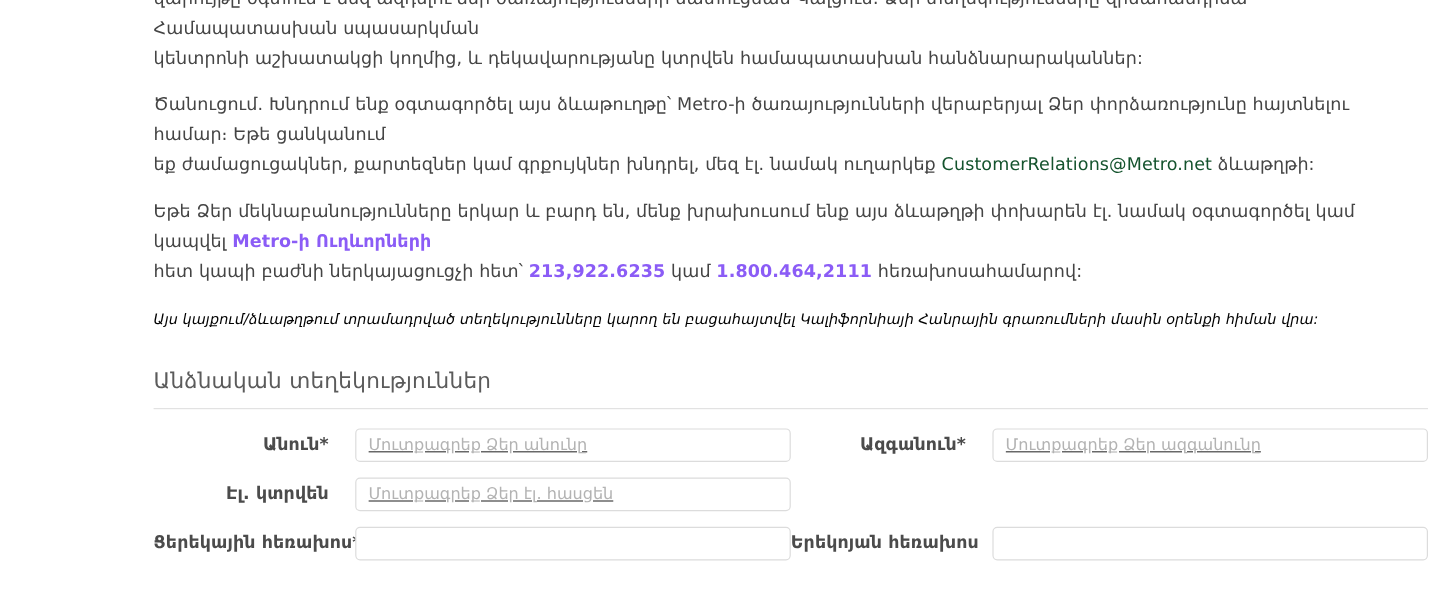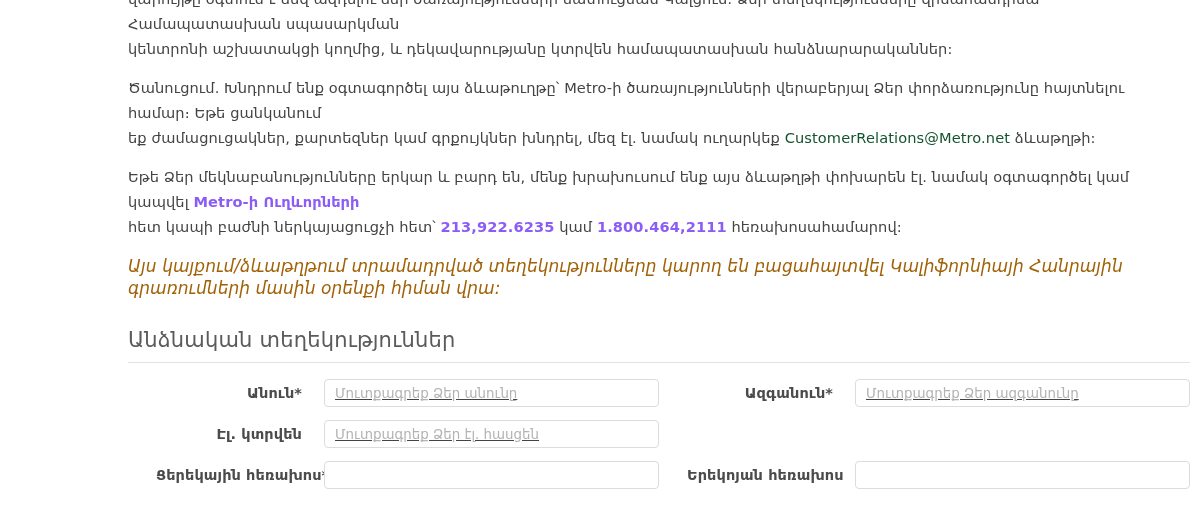--- a/index.html
+++ b/index.html
@@ -41,31 +41,31 @@
   p.body-par:last-of-type { margin-bottom: 0; }
 
   .email-link {
     color: #14532d;
     text-decoration: none;
   }
   .strong-inline { font-weight: 700; color: #8b5cf6; }
 
   .notice {
     margin: 16px 0 0 0;
-    font-size: 17px;
+    font-size: 12px;
     line-height: 22px;
     font-style: italic;
-    color: #a16207;
+    color: #000000;
     letter-spacing: 0.05px;
   }
 
   
   .section-head {
     margin-top: 26px;
-    font-size: 21px;
+    font-size: 18px;
     font-weight: 400;
     color: #5b5b5b;
     letter-spacing: 0.2px;
     line-height: 30px;
   }
   .section-rule {
     margin-top: 7px;
     border: 0;
     border-top: 1px solid #e2e2e2;
     height: 0;
@@ -89,21 +89,20 @@
 
   .field-label {
     font-size: 14.5px;
     font-weight: 700;
     color: #4b4b4b;
     text-align: right;
     padding-right: 22px;
     box-sizing: border-box;
     letter-spacing: 0.1px;
     white-space: nowrap;
-    margin-left: 28px;
   }
   .field.half > .field-label { width: 168px; flex: 0 0 168px; }
 
   .control { flex: 1 1 auto; min-width: 0; }
 
   input.text-input {
     width: 100%;
     box-sizing: border-box;
     height: 28px;
     padding: 4px 10px;

